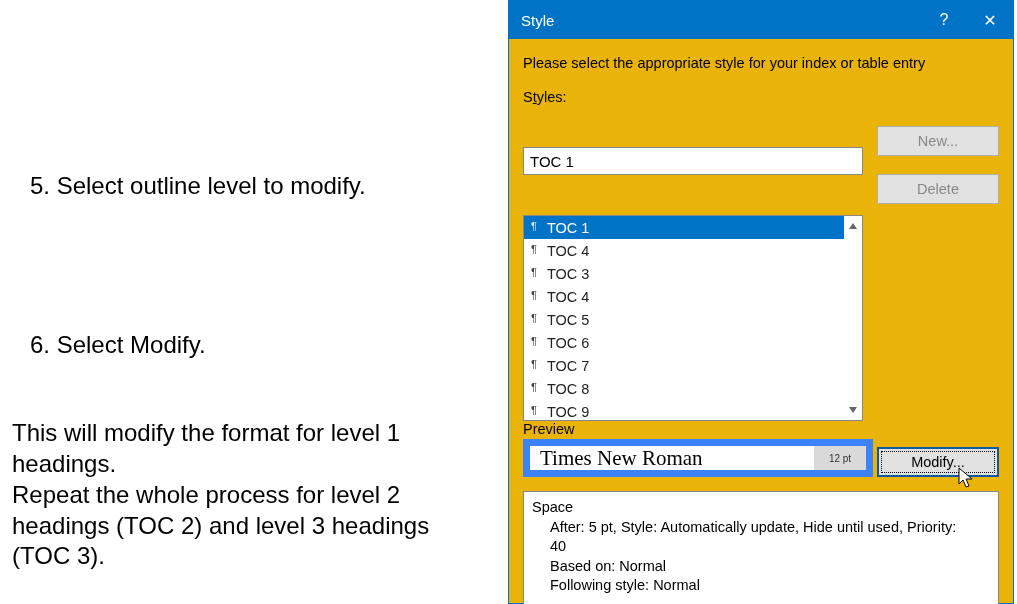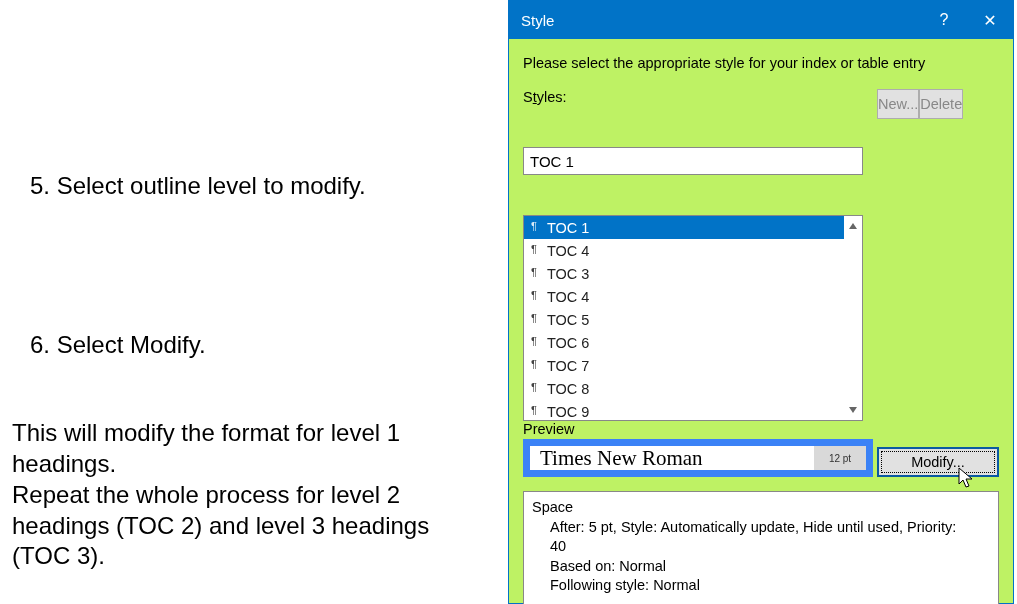--- a/index.html
+++ b/index.html
@@ -24,21 +24,21 @@
     }
     .instructions .step5 { margin-top: 156px; margin-left: 18px; }
     .instructions .step6 { margin-top: 128px; margin-left: 18px; }
     .instructions .para { margin-top: 58px; }
     .dialog {
       position: absolute;
       left: 508px;
       top: 0;
       width: 506px;
       height: 604px;
-      background: #bef264;
+      background: #eab308;
       border: 1px solid #0173c7;
       display: flex;
       flex-direction: column;
     }
     .titlebar {
       background: #0173c7;
       color: #fff;
       height: 38px;
       display: flex;
       align-items: center;
@@ -107,21 +107,22 @@
       font-size: 11px;
       display: flex;
       align-items: center;
       justify-content: center;
     }
     .scroll-up { top: 0; }
     .scroll-down { bottom: 0; }
     .side-buttons {
       width: 122px;
       display: flex;
-      flex-direction: row;
+      flex-direction: column;
+      gap: 18px;
       padding-top: 0;
     }
     .btn {
       height: 30px;
       background: #e1e1e1;
       border: 1px solid #adadad;
       font-size: 14.5px;
       color: #000;
       display: flex;
       align-items: center;

